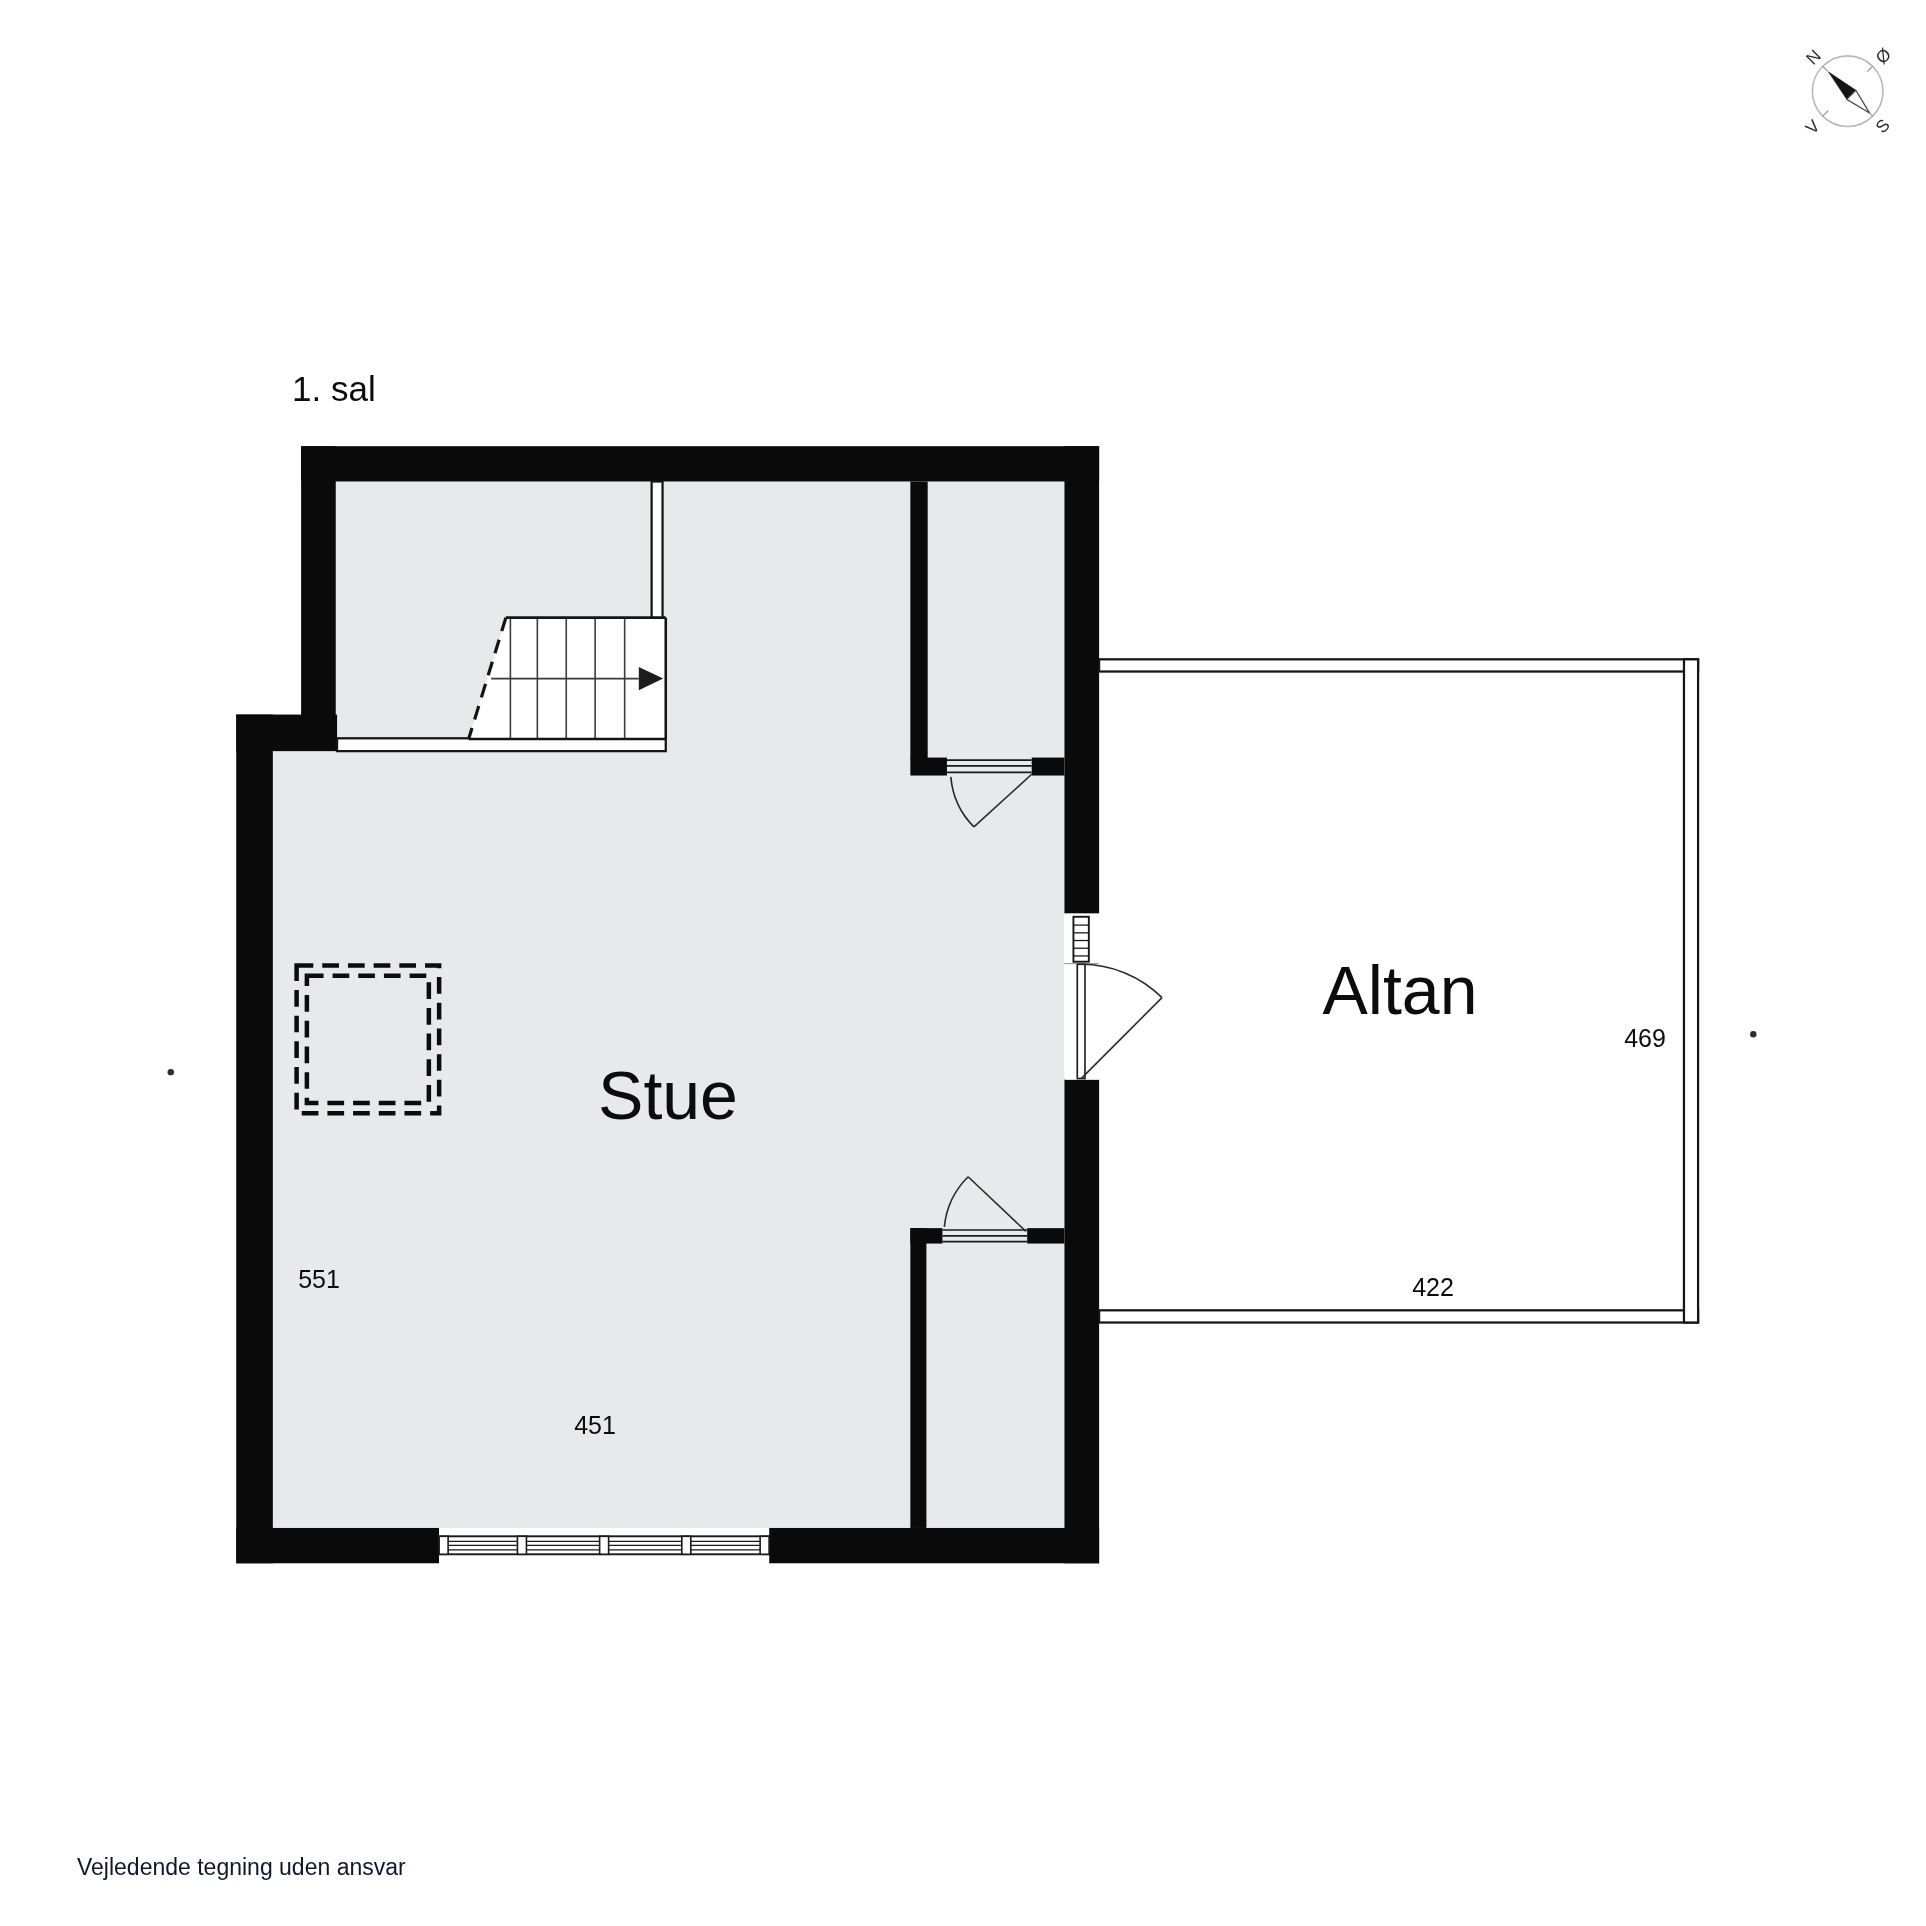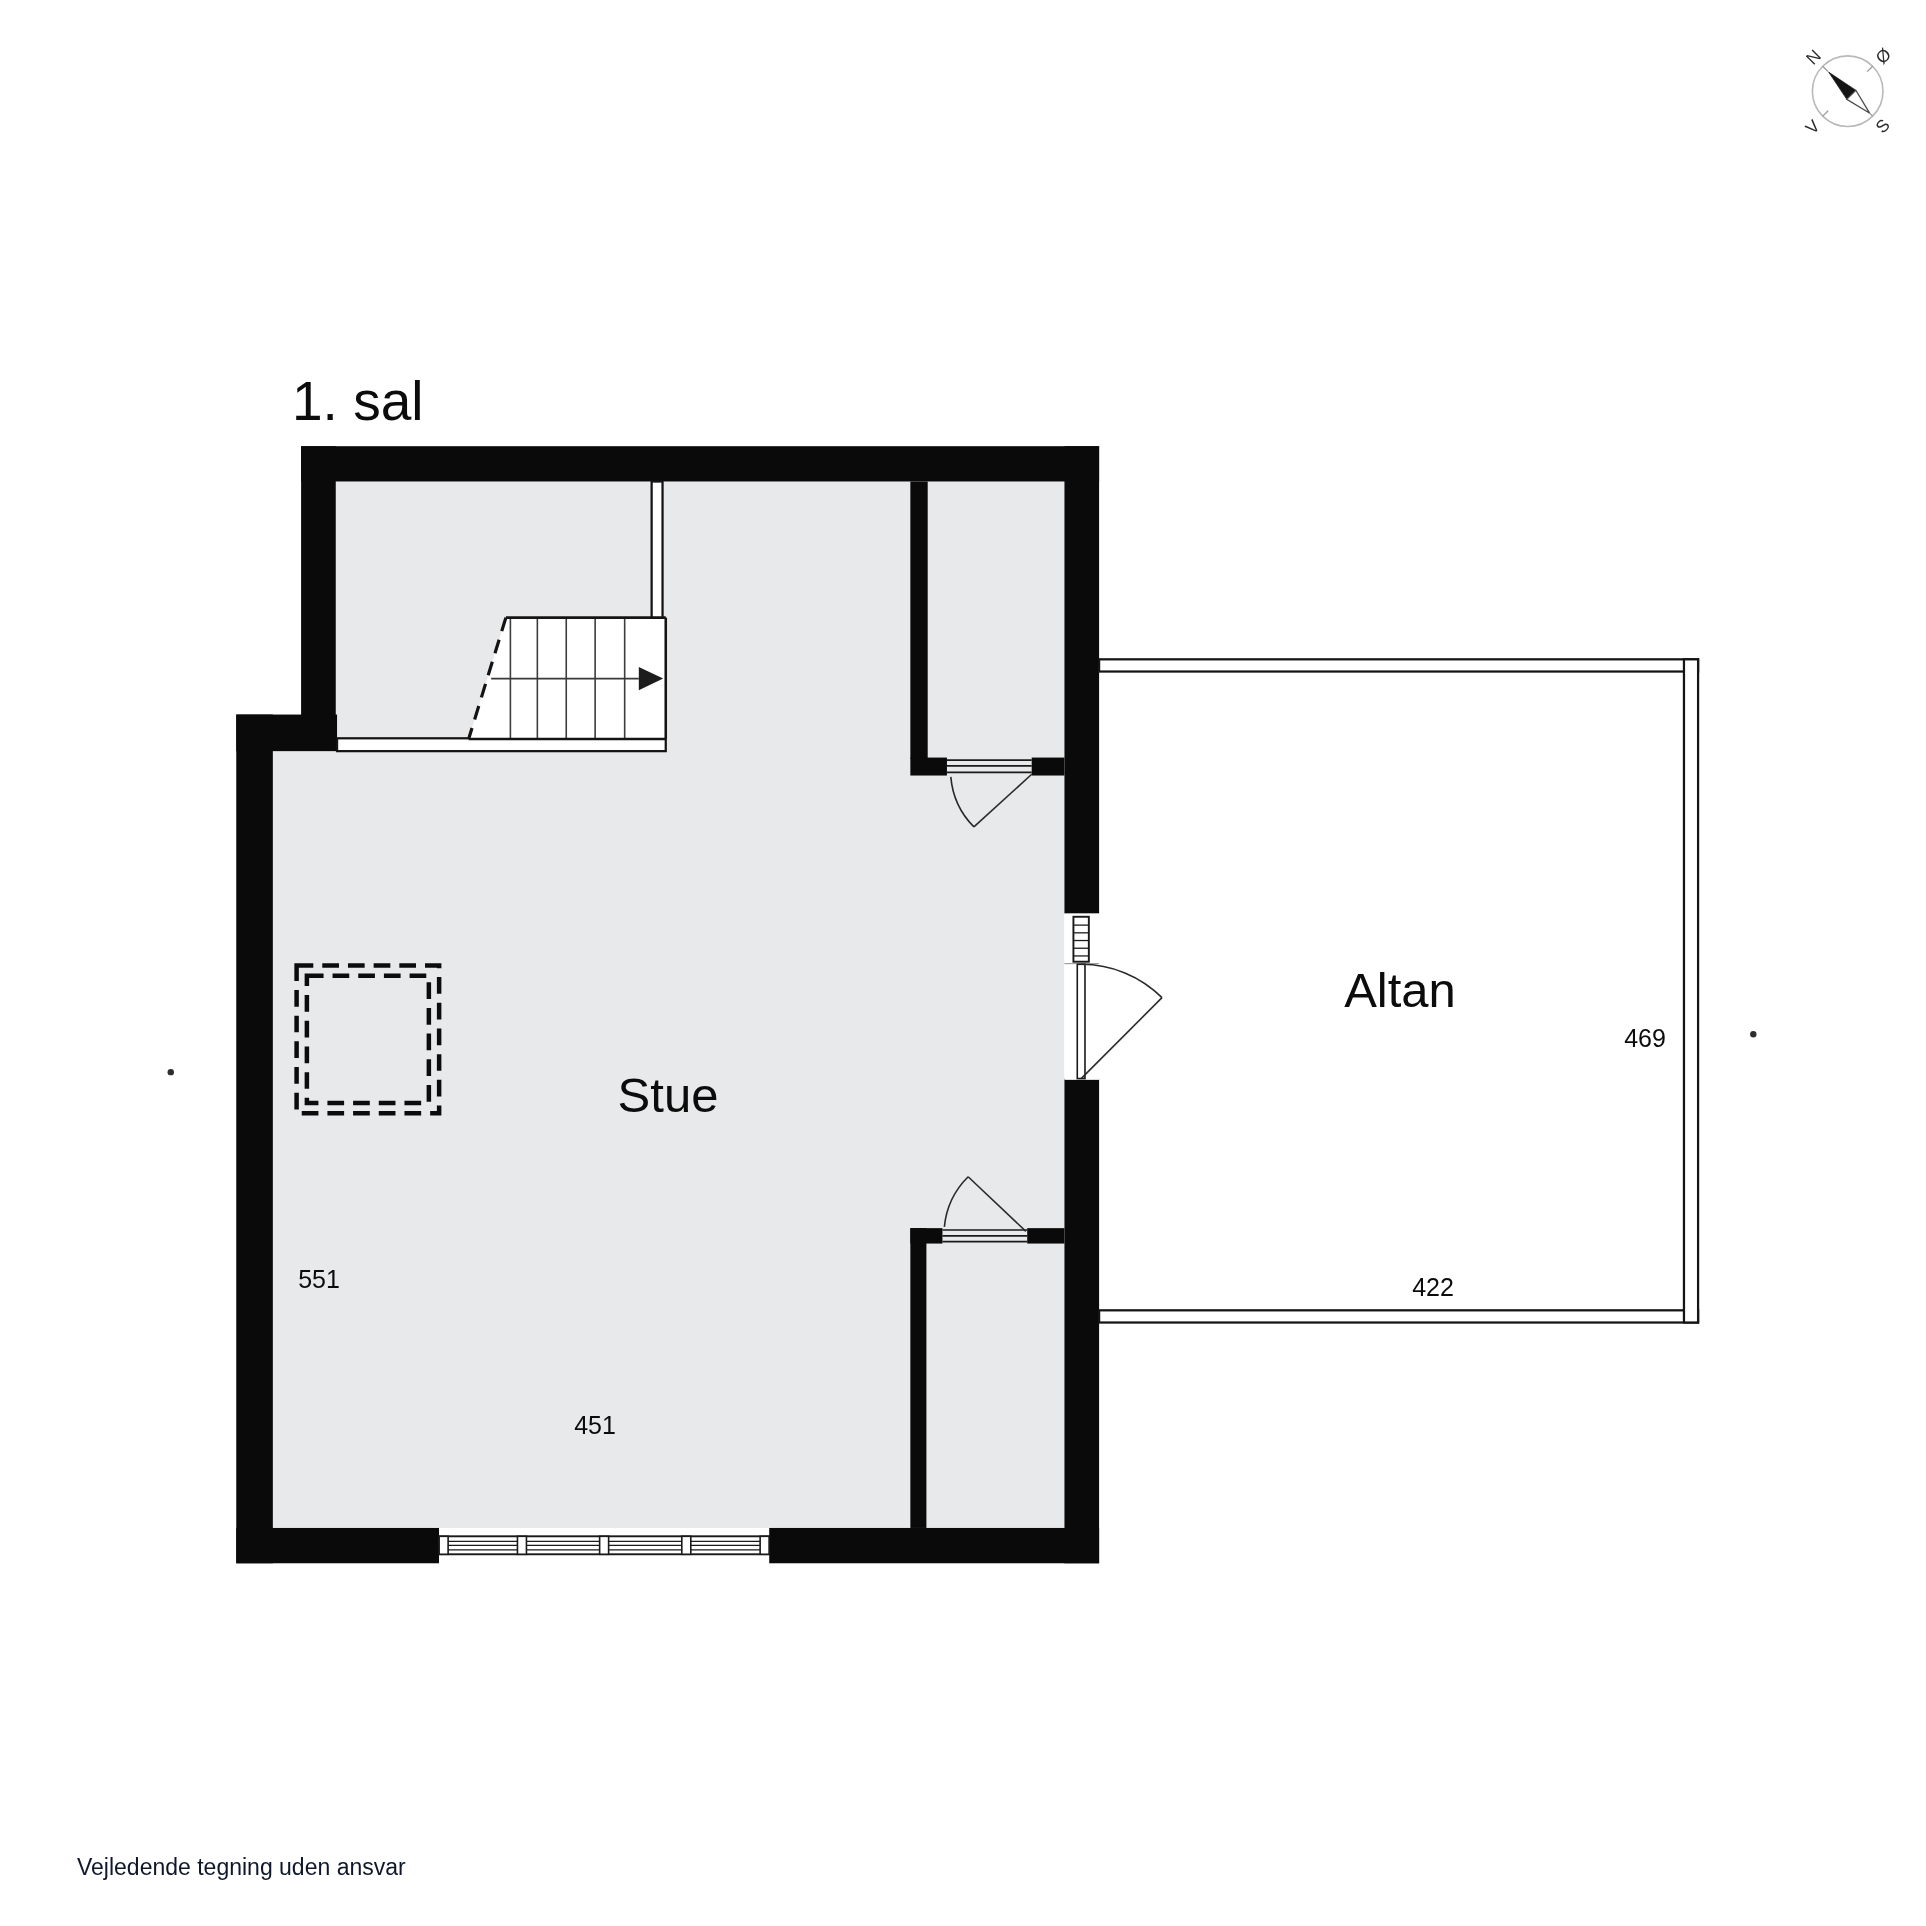--- a/index.html
+++ b/index.html
@@ -26,23 +26,23 @@
   .glazline{stroke:#1a1a1a;stroke-width:2;}
   .mullion{fill:#ffffff;stroke:#1a1a1a;stroke-width:2.5;}
   .dot{fill:#2e2e2e;}
   .compass-ring{fill:none;stroke:#b9b9b9;stroke-width:2.5;}
   .compass-tick{stroke:#9a9a9a;stroke-width:2;}
   .compass-letter{font-family:"Liberation Sans",sans-serif;font-size:27px;fill:#2b2b2b;}
   .needle-head{fill:#141414;stroke:#141414;stroke-width:1;}
   .needle-tail{fill:#ffffff;stroke:#4a4a4a;stroke-width:2;}
 
   .label{position:absolute;color:#0c0c0c;white-space:nowrap;}
-  .room-label{font-size:49px;transform:translate(-50%,-50%);}
+  .room-label{font-size:68px;transform:translate(-50%,-50%);}
   .dim-label{font-size:25px;transform:translate(-50%,-50%);}
-  .title-label{font-size:55px;}
+  .title-label{font-size:35px;}
   .footer-label{font-size:23px;color:#0f172a;}
 </style>
 </head>
 <body>
 
 <div class="canvas">
 
   <svg class="plan-svg" viewBox="0 0 3000 3000">
 
     <polygon class="floor" points="523,750 1658,750 1658,2380 425,2380 425,1166 523,1166"></polygon>

